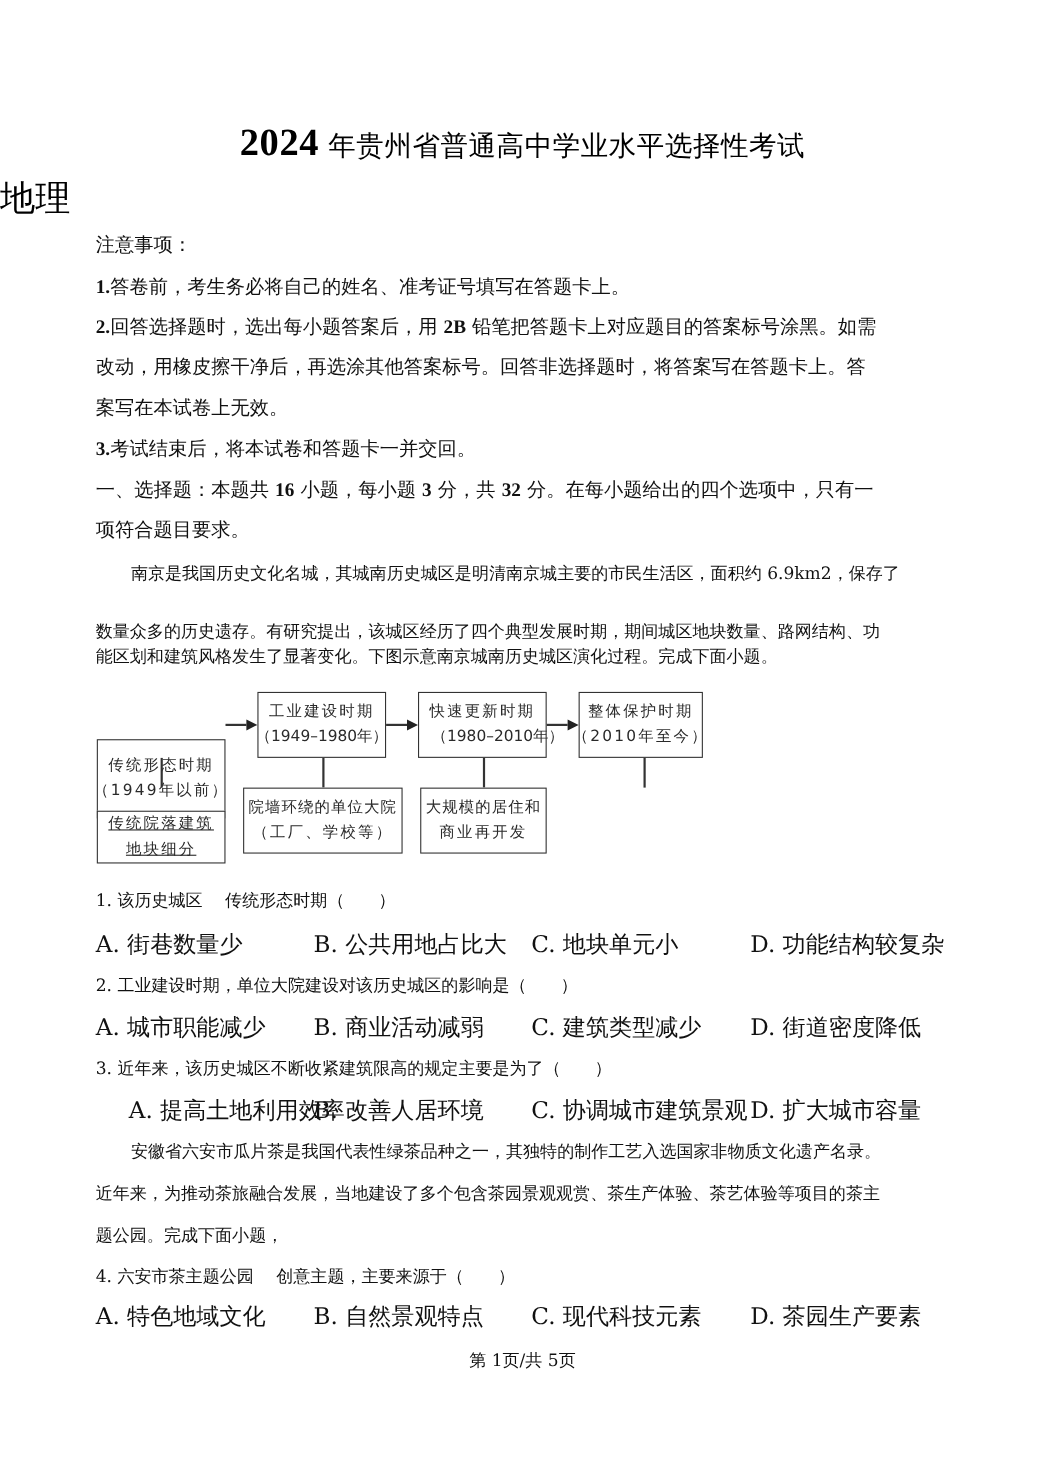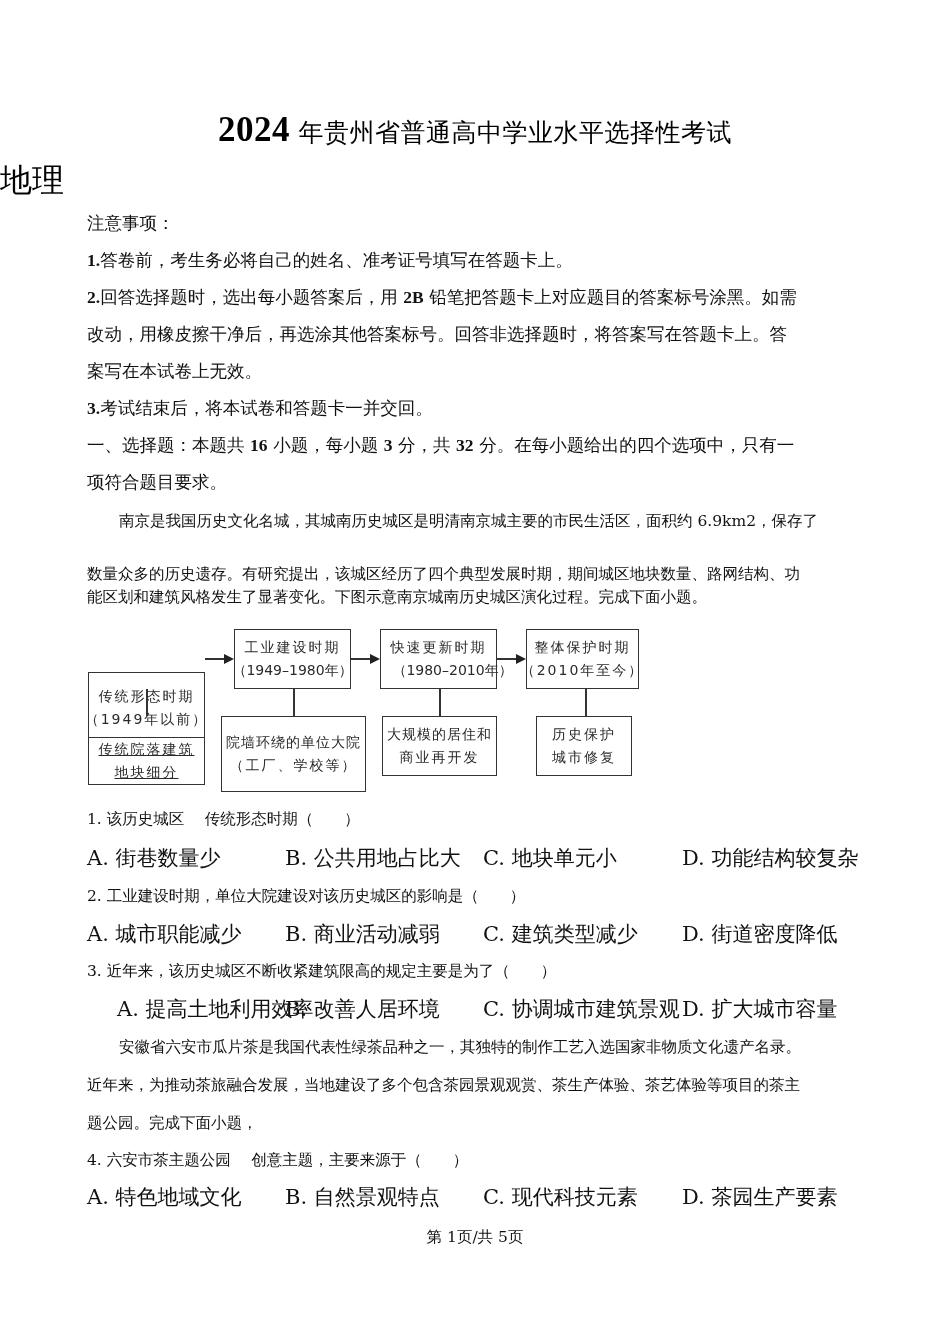--- a/index.html
+++ b/index.html
@@ -104,31 +104,27 @@
 
   <div class="vline" style="left:146px; top:689px; height:27px;"></div>
   <div class="vline" style="left:293px; top:689px; height:27px;"></div>
   <div class="vline" style="left:439px; top:689px; height:27px;"></div>
   <div class="vline" style="left:585px; top:689px; height:27px;"></div>
 
   <div class="box" style="left:88px; top:737px; width:117px; height:48px;text-decoration:underline;">
     <span>传统院落建筑</span>
     <span>地块细分</span>
   </div>
-  <div class="box" style="left:221px; top:716px; width:145px; height:76px;">
+  <div class="box" style="left:221px; top:716px; width:145px; height:60px;">
     <span style="letter-spacing:1px;">院墙环绕的单位大院</span>
     <span>（工厂、学校等）</span>
   </div>
   <div class="box" style="left:382px; top:716px; width:115px; height:60px;">
     <span style="letter-spacing:1px;">大规模的居住和</span>
     <span>商业再开发</span>
-  </div>
-  <div class="box" style="left:536px; top:716px; width:96px; height:60px;">
-    <span>历史保护</span>
-    <span>城市修复</span>
   </div>
 </div>
 
 <div class="abs question" style="top:808px;">1. 该历史城区　 传统形态时期（　　）</div>
 <div class="abs option" style="top:847px; left:87px;">A. 街巷数量少</div>
 <div class="abs option" style="top:847px; left:285px;">B. 公共用地占比大</div>
 <div class="abs option" style="top:847px; left:483px;">C. 地块单元小</div>
 <div class="abs option" style="top:847px; left:682px;">D. 功能结构较复杂</div>
 
 <div class="abs question" style="top:885px;">2. 工业建设时期，单位大院建设对该历史城区的影响是（　　）</div>

